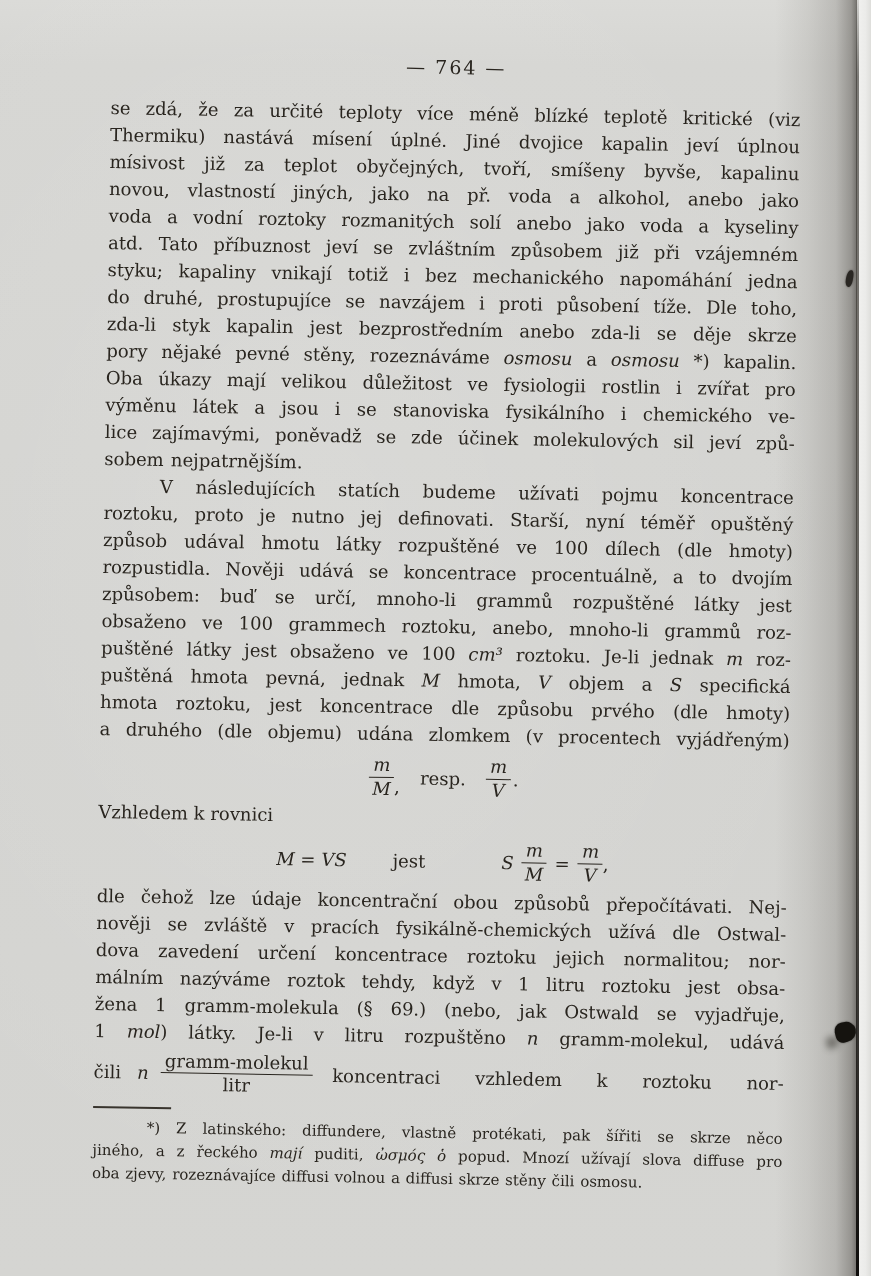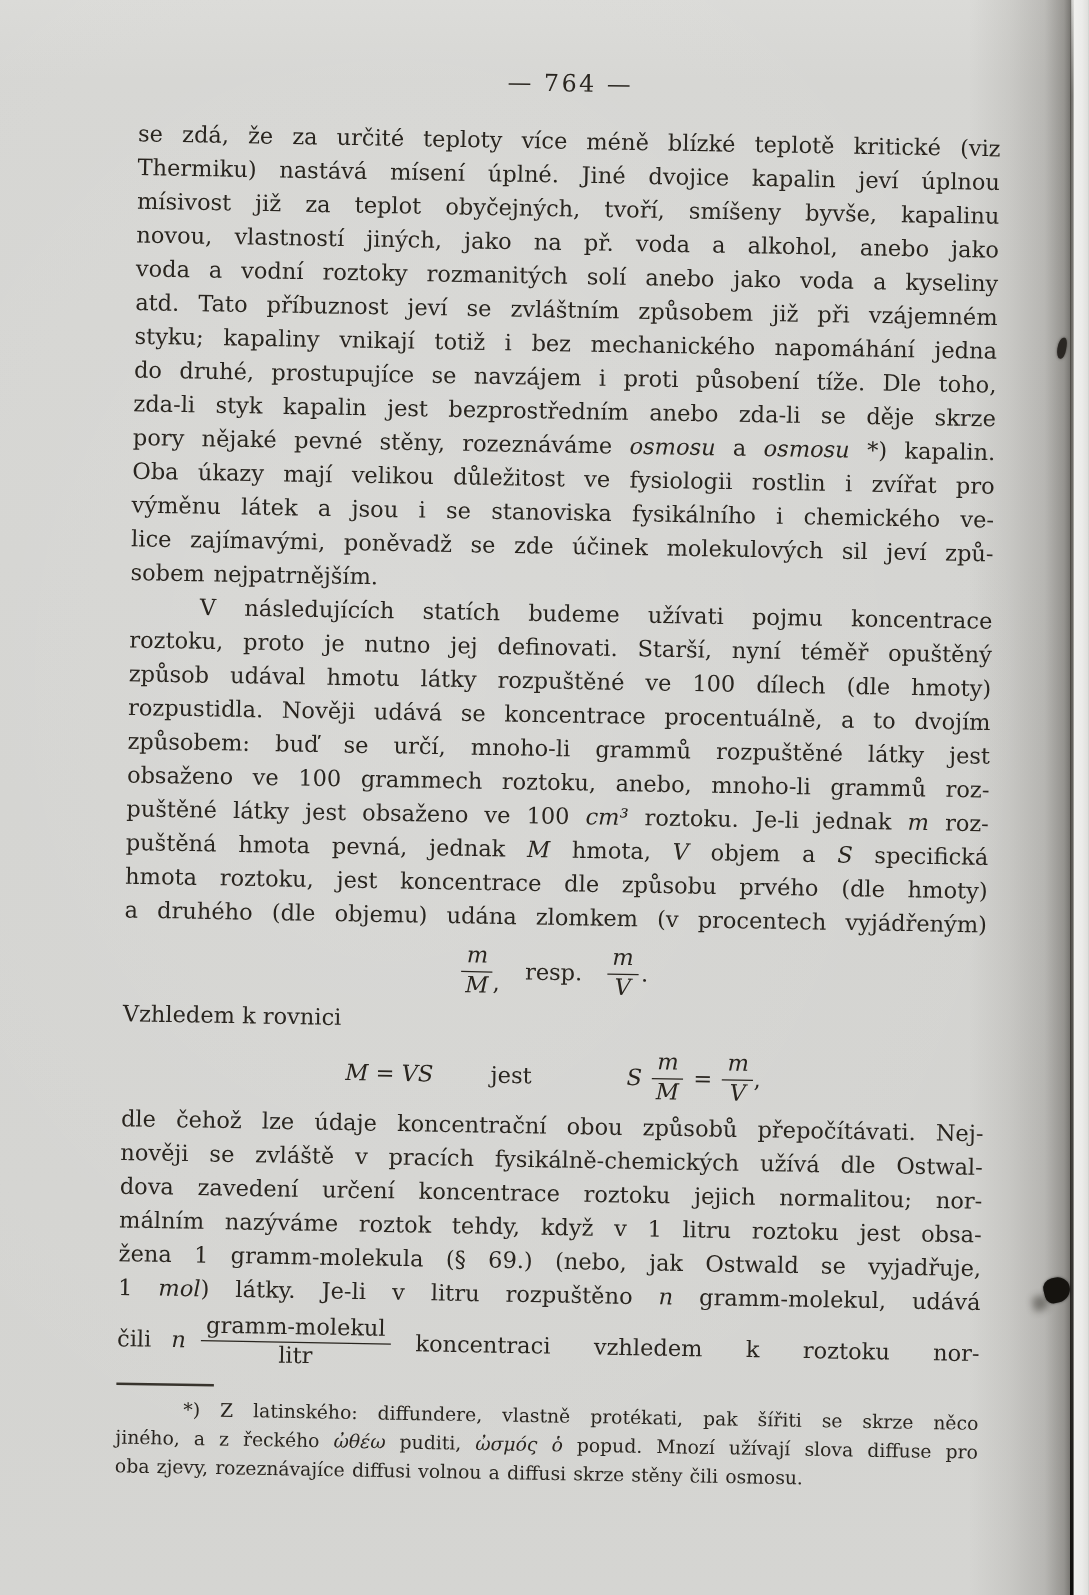--- a/index.html
+++ b/index.html
@@ -148,17 +148,17 @@
       <span class="frac">
           <span class="fnum">gramm-molekul</span>
           <span class="fden">litr</span>
         </span>
       <span class="tail">koncentraci vzhledem k roztoku nor-</span>
     </div>
 
     <div class="fn-rule"></div>
     <div class="para fn-para">
         <div class="tline" style="text-indent: 54px;"><span>*) Z latinského: diffundere, vlastně protékati, pak šířiti se skrze něco</span></div>
-        <div class="tline"><span>jiného, a z řeckého </span><span class="it">ὠθέω</span><span> puditi, </span><span class="it">ὠσμός ὁ</span><span> popud. Mnozí užívají slova diffuse pro</span></div>
+        <div class="tline"><span>jiného, a z řeckého </span><span class="it">mají</span><span> puditi, </span><span class="it">ὠσμός ὁ</span><span> popud. Mnozí užívají slova diffuse pro</span></div>
         <div class="tline last"><span>oba zjevy, rozeznávajíce diffusi volnou a diffusi skrze stěny čili osmosu.</span></div>
       </div>
   </div>
 </div>
 
 </body></html>

